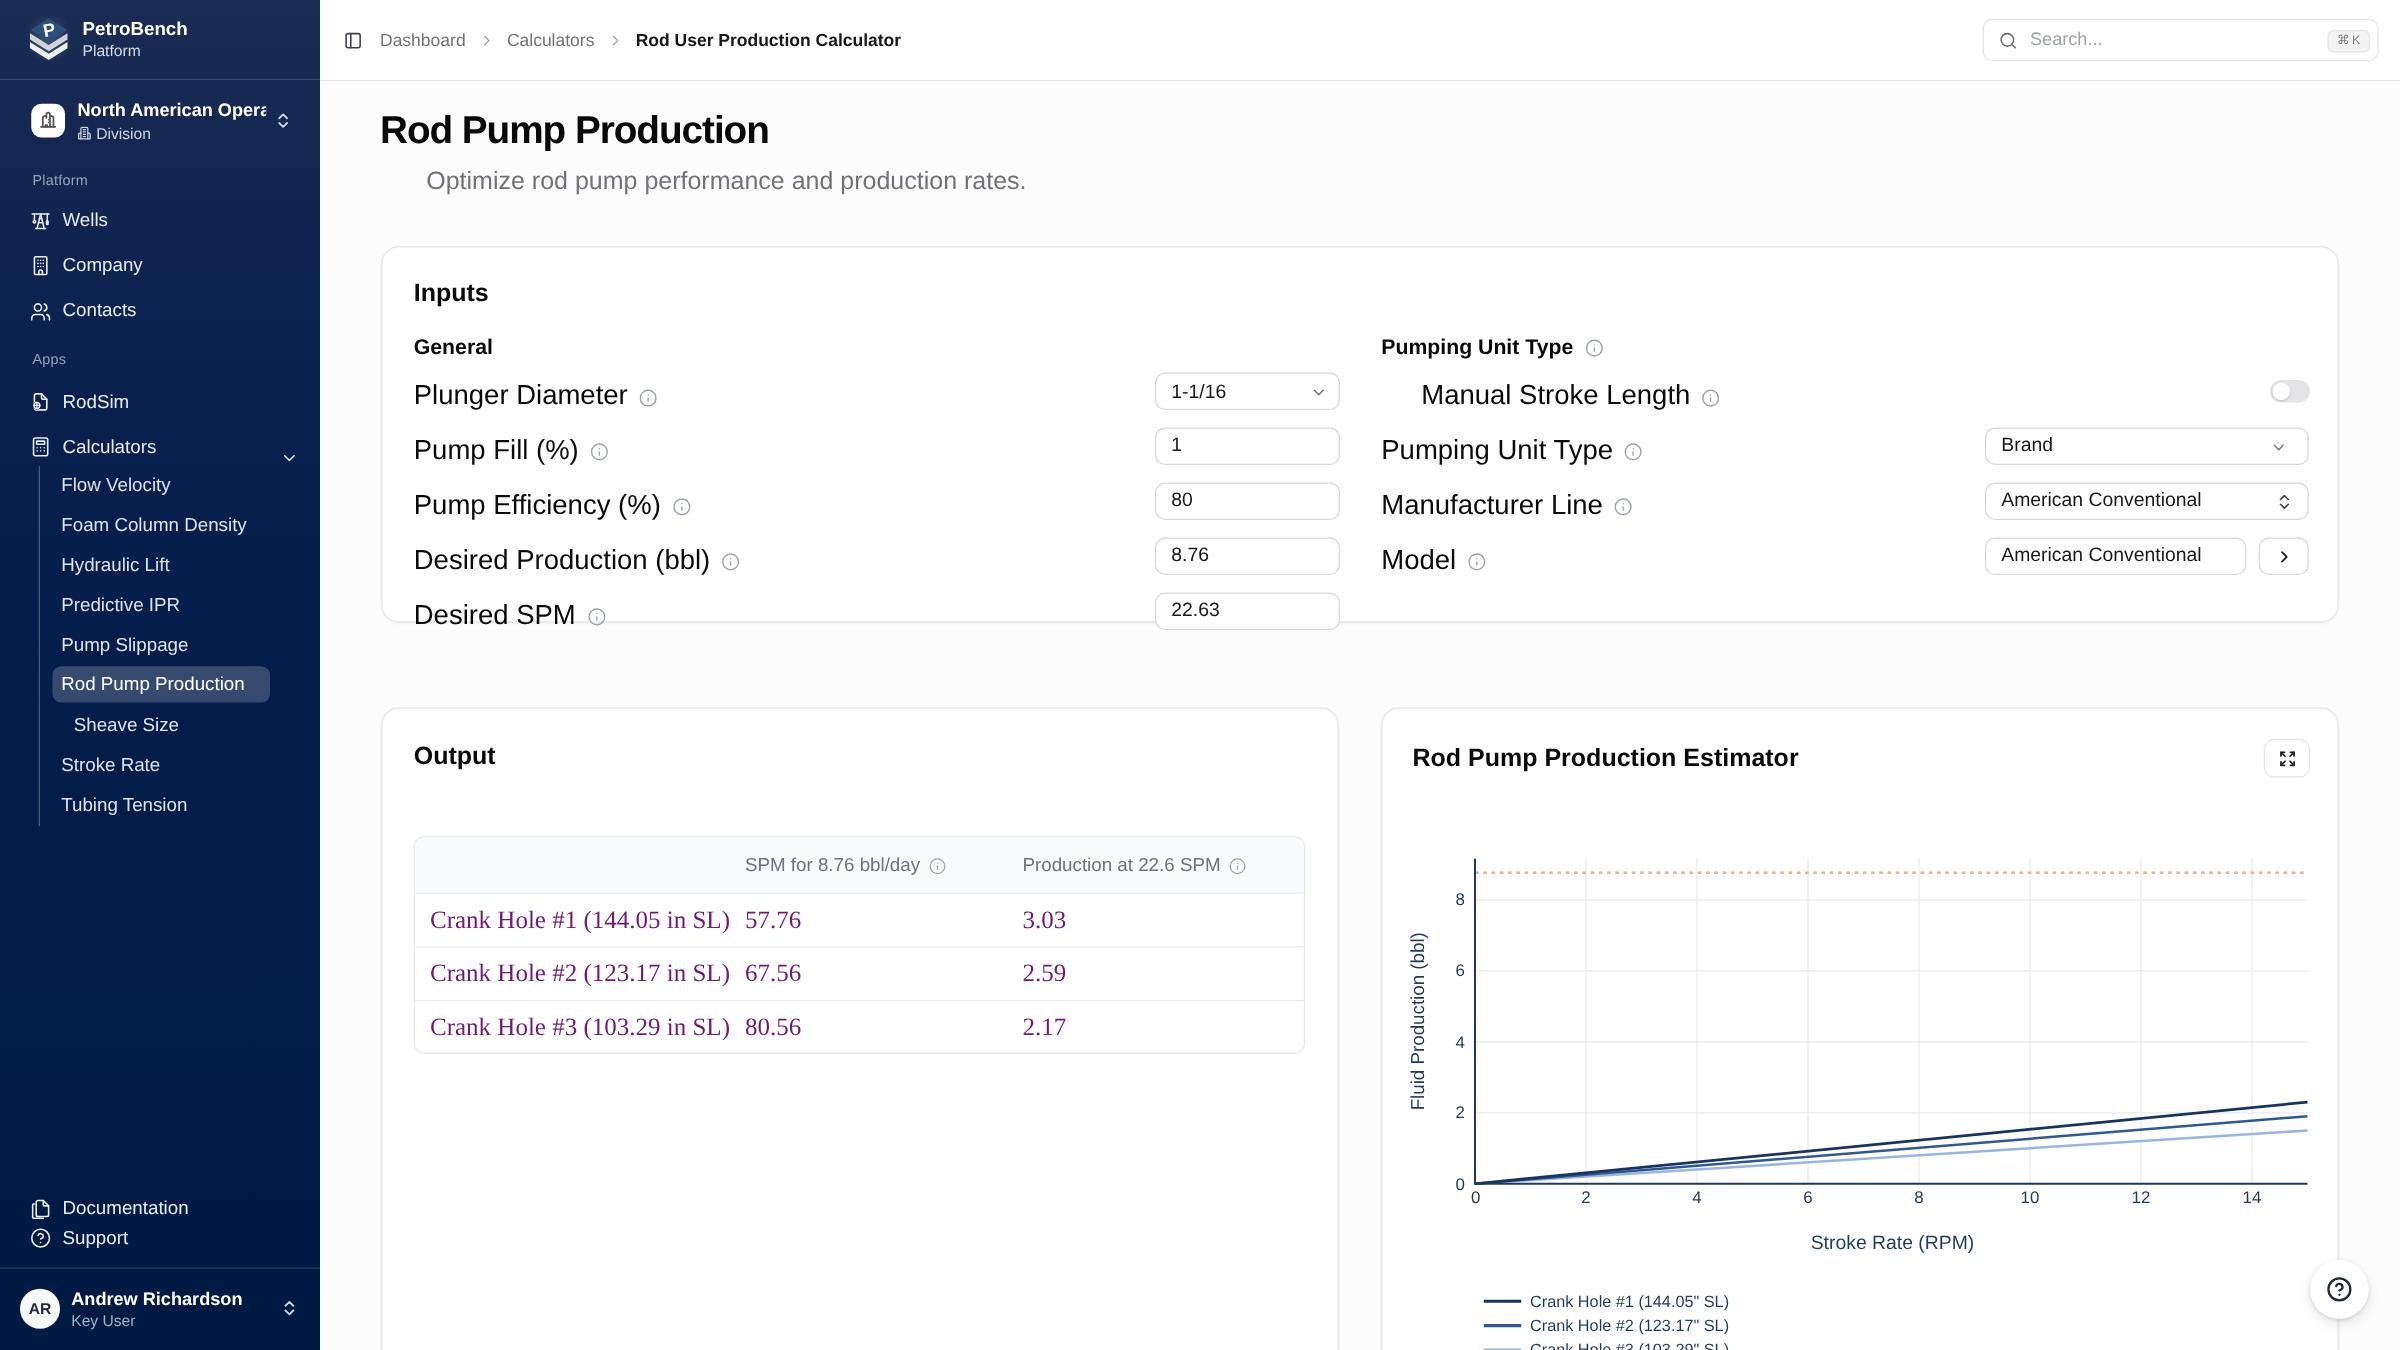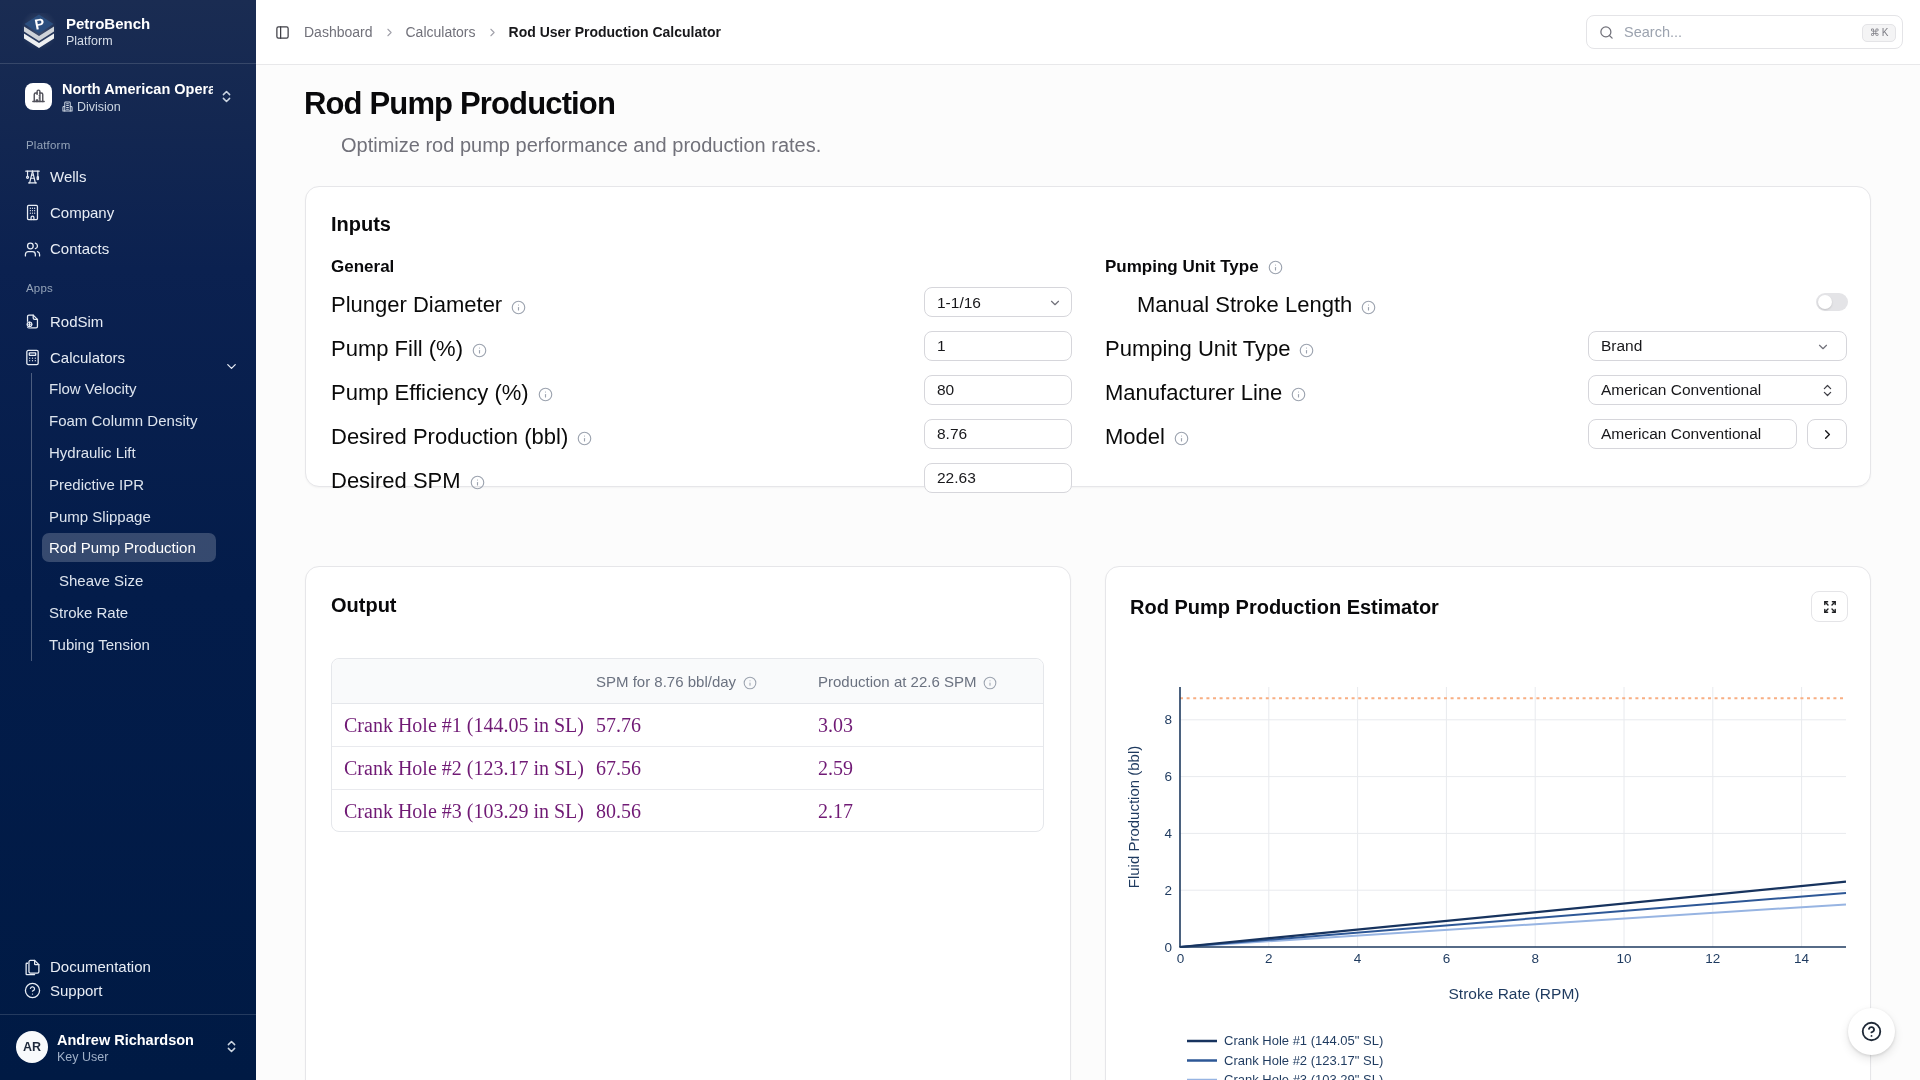--- a/index.html
+++ b/index.html
@@ -41,39 +41,39 @@
 #bc .cur { color:#18181b; font-weight:600; }
 #bc .pl-ic { margin-right:14px; display:flex; color:#3f3f46; }
 #search { position:absolute; right:17px; top:15px; width:317px; height:34px; background:#fff; border:1px solid #e4e4e7; border-radius:8px; }
 #search .mag { position:absolute; left:12px; top:9px; color:#71717a; }
 #search .ph { position:absolute; left:37px; top:8px; font-size:14.5px; color:#9ca3af; }
 #search .kbd { position:absolute; right:6px; top:8px; width:34px; height:18px; background:#f4f4f5; border:1px solid #e4e4e7; border-radius:5px; font-size:10px; color:#7d7d85; text-align:center; line-height:16px; }
 
 #h1 { position:absolute; left:304px; top:86px; font-size:31px; font-weight:700; color:#09090b; letter-spacing:-.85px; }
 #h1sub { position:absolute; left:305px; top:134px; font-size:20px; color:#71717a;margin-left:36px; }
 .card { position:absolute; background:#fff; border:1px solid #e6e6e9; border-radius:14px; box-shadow:0 1px 2px rgba(0,0,0,.04); }
-#card-inputs { left:305px; top:186px; width:1566px; height:301px; }
+#card-inputs { left:305px; top:197px; width:1566px; height:301px; }
 #card-output { left:305px; top:566px; width:766px; height:560px; }
 #card-chart { left:1105px; top:566px; width:766px; height:560px; }
 .card-title { position:absolute; font-size:20px; font-weight:700; color:#09090b; }
 .sec-title { position:absolute; font-size:17px; font-weight:700; color:#09090b; }
 .flabel { position:absolute; font-size:22px; font-weight:500; color:#0a0a0a; white-space:nowrap; }
 .flabel svg { display:inline-block; vertical-align:-2.5px; margin-left:9px; color:#9ca3af; }
 .sec-title svg { display:inline-block; vertical-align:-2.5px; margin-left:9px; color:#9ca3af; }
 .ctrl { position:absolute; height:30px; background:#fff; border:1px solid #d6d6db; border-radius:8px; font-size:15.5px; color:#18181b; }
 .ctrl .val { position:absolute; left:12px; top:5.5px; white-space:nowrap; }
 .ctrl .cd { position:absolute; right:9px; top:8px; color:#52525b; }
 
 #toggle { position:absolute; left:1510px; top:106px; width:32px; height:18px; border-radius:9px; background:#e4e4e7; }
 #toggle .knob { position:absolute; left:2px; top:2px; width:14px; height:14px; border-radius:50%; background:#fff; box-shadow:0 1px 2px rgba(0,0,0,.15); }
 
 #model-btn { position:absolute; left:1501px; top:231.5px; width:40px; height:30px; border:1px solid #d6d6db; border-radius:8px; background:#fff; }
 #model-btn svg { position:absolute; left:12px; top:7px; color:#18181b; }
 
-#tbl { position:absolute; left:25px; top:91px; width:713px; height:174px; border:1px solid #e5e7eb; border-radius:8px;text-align:center; }
+#tbl { position:absolute; left:25px; top:102px; width:713px; height:174px; border:1px solid #e5e7eb; border-radius:8px;text-align:center; }
 #tbl .thead { position:absolute; left:0; top:0; width:711px; height:45px; background:#f9fafb; border-bottom:1px solid #e5e7eb; border-radius:8px 8px 0 0; }
 #tbl .th { position:absolute; top:0; height:45px; line-height:45px; font-size:15px; color:#6b7280; white-space:nowrap; }
 #tbl .th svg { display:inline-block; vertical-align:-2.5px; margin-left:7px; }
 #tbl .row { position:absolute; left:0; width:711px; height:43px; }
 #tbl .bline { border-bottom:1px solid #e9eaee; }
 #tbl .td { position:absolute; top:0; height:43px; line-height:43px; font-size:20px; color:#701a75; white-space:nowrap;font-family:Liberation Serif, serif; }
 
 #expand-btn { position:absolute; left:705px; top:24px; width:37px; height:31px; border:1px solid #e4e4e7; border-radius:8px; background:#fff; }
 #expand-btn svg { position:absolute; left:10px; top:7px; }
 #fab { position:absolute; left:1848px; top:1008px; width:47px; height:47px; border-radius:50%; background:#fff; box-shadow:0 1px 3px rgba(0,0,0,.12), 0 4px 10px rgba(0,0,0,.10); }

